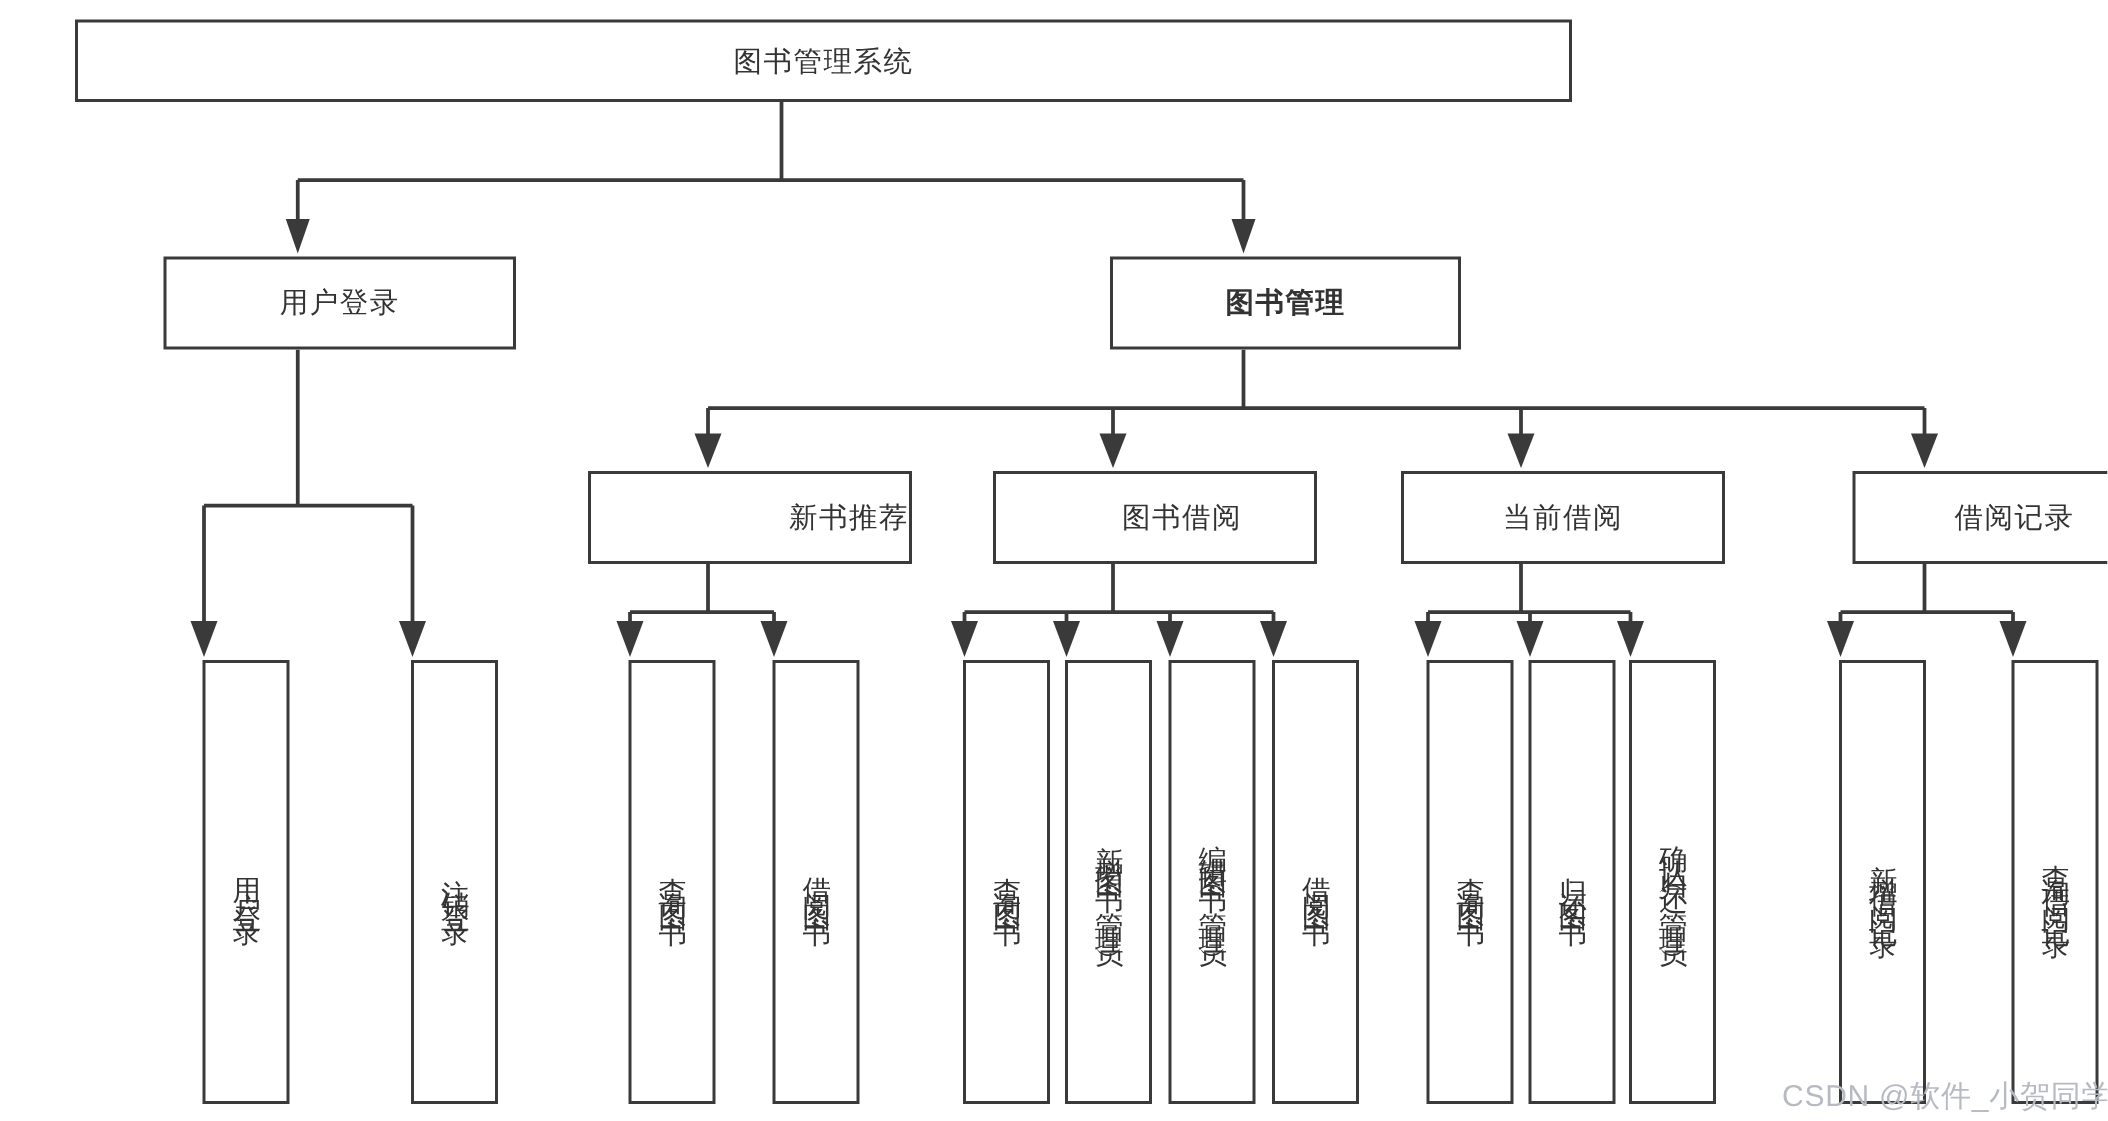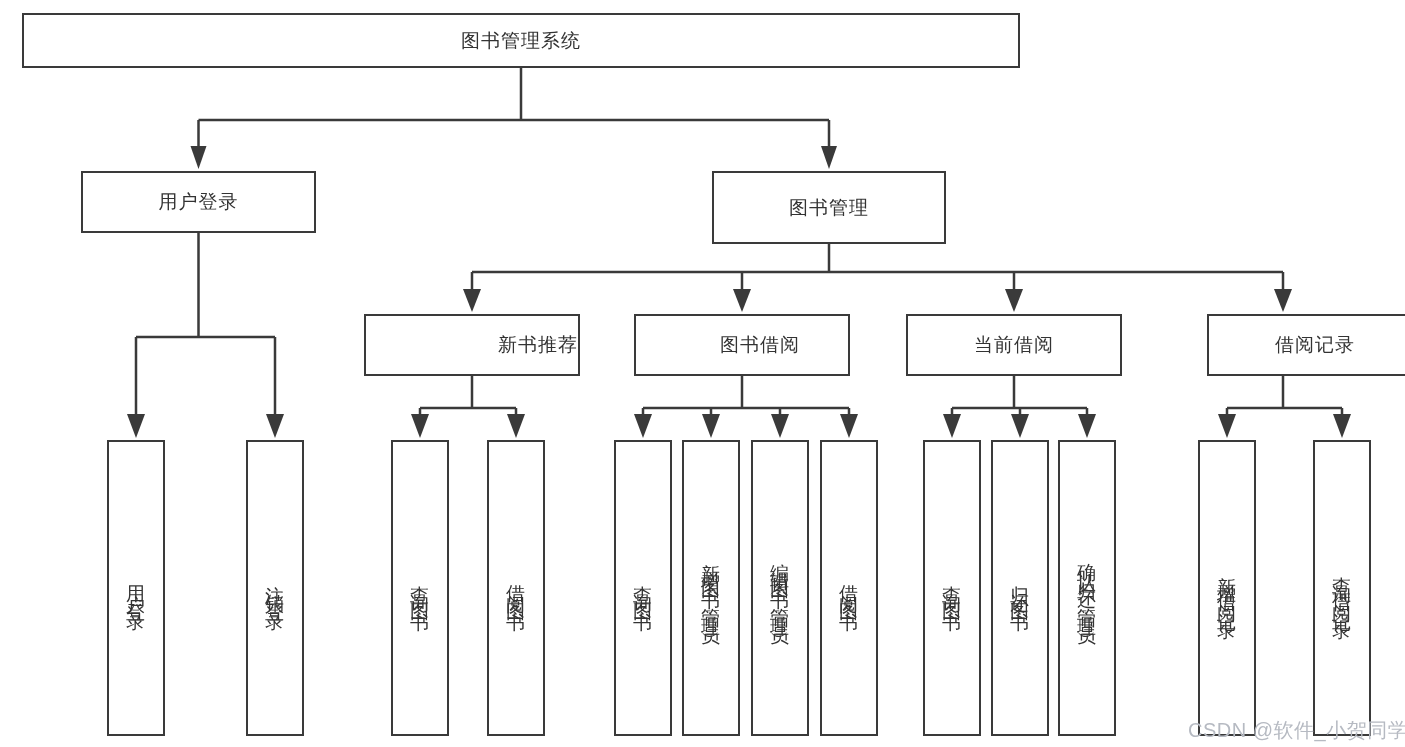--- a/index.html
+++ b/index.html
@@ -38,20 +38,21 @@
 
   .node {
     position: absolute;
     background: var(--bg);
     border: 2.5px solid var(--line);
     display: flex;
     align-items: center;
     justify-content: center;
     color: var(--text);
     z-index: 2;
+    margin-left: 28px;
   }
   .node.hbox {
     font-size: 19px;
     letter-spacing: 1px;
   }
   .node.vbox {
     width: 58px;
     top: 440px;
     height: 296px;
     font-size: 19px;
@@ -116,21 +117,21 @@
     <polygon points="1333,414 1351,414 1342,438"></polygon>
   </svg>
 
   <div class="node hbox" style="left:22px; top:13px; width:998px; height:55px;">
     <span>图书管理系统</span>
   </div>
 
   <div class="node hbox" style="left:81px; top:171px; width:235px; height:62px;">
     <span>用户登录</span>
   </div>
-  <div class="node hbox" style="left:712px; top:171px; width:234px; height:73px;">
+  <div class="node hbox" style="left:712px; top:171px; width:234px; height:62px;font-weight:bold;">
     <span>图书管理</span>
   </div>
 
   <div class="node hbox" style="left:364px; top:314px; width:216px; height:62px;justify-content:flex-end;">
     <span>新书推荐</span>
   </div>
   <div class="node hbox" style="left:634px; top:314px; width:216px; height:62px;padding-left:36px;">
     <span>图书借阅</span>
   </div>
   <div class="node hbox" style="left:906px; top:314px; width:216px; height:62px;text-align:center;">

